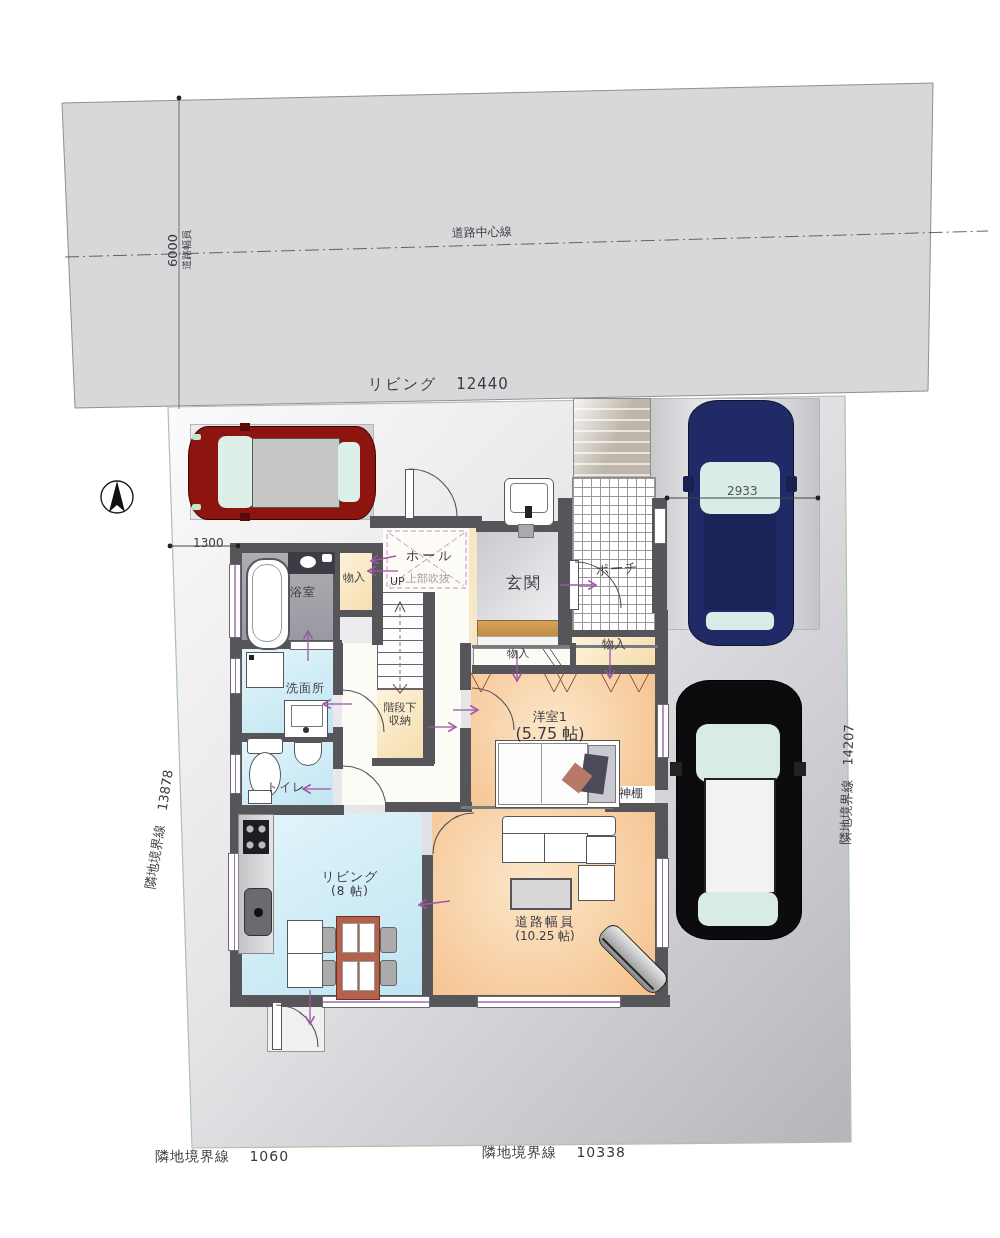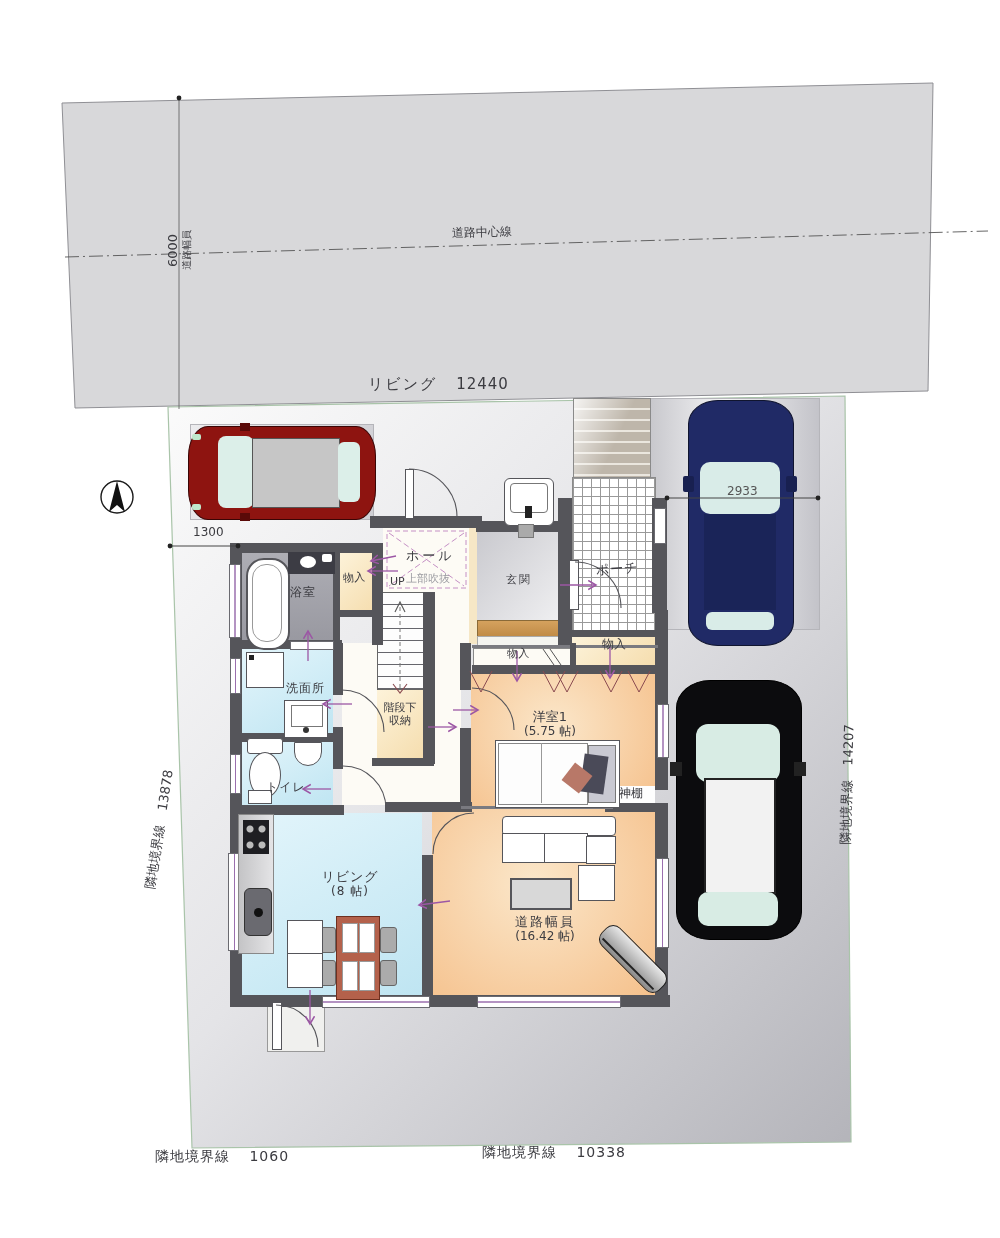--- a/index.html
+++ b/index.html
@@ -288,21 +288,21 @@
     </g>
   </svg>
 
   <div class="lbl" style="left:452px;top:226px;font-size:12px;transform:rotate(-1.5deg)">道路中心線</div>
   <div class="lbl c" style="left:146px;top:243px;width:54px;font-size:13px;transform:rotate(-90deg)">6000</div>
   <div class="lbl c" style="left:160px;top:244px;width:54px;font-size:10px;transform:rotate(-90deg)">道路幅員</div>
   <div class="lbl" style="left:368px;top:376px;font-size:15px;letter-spacing:2px">
     <span>リビング</span>
     <span style="margin-left:12px;letter-spacing:1px">12440</span>
   </div>
-  <div class="lbl" style="left:193px;top:526px;font-size:12px">1300</div>
+  <div class="lbl" style="left:193px;top:537px;font-size:12px">1300</div>
   <div class="lbl" style="left:727px;top:485px;font-size:12px;color:#555">2933</div>
   <div class="lbl c" style="left:85px;top:822px;width:150px;font-size:13px;transform:rotate(-81deg)">
     <span>隣地境界線</span>
     <span style="margin-left:10px">13878</span>
   </div>
   <div class="lbl c" style="left:773px;top:777px;width:150px;font-size:13px;transform:rotate(-88deg)">
     <span>隣地境界線</span>
     <span style="margin-left:10px">14207</span>
   </div>
   <div class="lbl" style="left:155px;top:1148px;font-size:14px;letter-spacing:1px">
@@ -310,39 +310,39 @@
     <span style="margin-left:14px">1060</span>
   </div>
   <div class="lbl" style="left:482px;top:1144px;font-size:14px;letter-spacing:1px">
     <span>隣地境界線</span>
     <span style="margin-left:14px">10338</span>
   </div>
 
   <div class="lbl" style="left:406px;top:549px;font-size:13px;letter-spacing:3px">ホール</div>
   <div class="lbl gray" style="left:406px;top:573px;font-size:11px">上部吹抜</div>
   <div class="lbl" style="left:390px;top:576px;font-size:11px">UP</div>
-  <div class="lbl" style="left:506px;top:574px;font-size:11px;letter-spacing:2px">玄関</div>
+  <div class="lbl" style="left:506px;top:574px;font-size:16px;letter-spacing:2px">玄関</div>
   <div class="lbl" style="left:596px;top:562px;font-size:13px;letter-spacing:1px;transform:rotate(-4deg)">ポーチ</div>
   <div class="lbl" style="left:290px;top:586px;font-size:12px;letter-spacing:1px">浴室</div>
   <div class="lbl" style="left:343px;top:572px;font-size:11px;transform:rotate(-4deg)">物入</div>
   <div class="lbl" style="left:507px;top:648px;font-size:11px;transform:rotate(-3deg)">物入</div>
   <div class="lbl" style="left:602px;top:638px;font-size:12px">物入</div>
   <div class="lbl" style="left:286px;top:682px;font-size:12px;letter-spacing:1px">洗面所</div>
   <div class="lbl c" style="left:377px;top:702px;width:46px;font-size:11px">
     <div>階段下</div>
     <div>収納</div>
   </div>
   <div class="lbl" style="left:266px;top:781px;font-size:12px;letter-spacing:1px">トイレ</div>
   <div class="lbl c" style="left:505px;top:710px;width:90px;font-size:13px">
     <div>洋室1</div>
-    <div style="font-size:12px">(5.75 帖)</div>
+    <div style="font-size:16px">(5.75 帖)</div>
   </div>
   <div class="lbl" style="left:619px;top:787px;font-size:12px">神棚</div>
   <div class="lbl c" style="left:305px;top:870px;width:90px;font-size:13px;letter-spacing:1px">
     <div>リビング</div>
     <div style="font-size:12px">(8 帖)</div>
   </div>
   <div class="lbl c" style="left:495px;top:915px;width:100px;font-size:13px;letter-spacing:2px">
     <div>道路幅員</div>
-    <div style="font-size:12px;letter-spacing:0">(16.42 帖)</div>
+    <div style="font-size:12px;letter-spacing:0">(10.25 帖)</div>
   </div>
 
 </div>
 
 </body></html>

